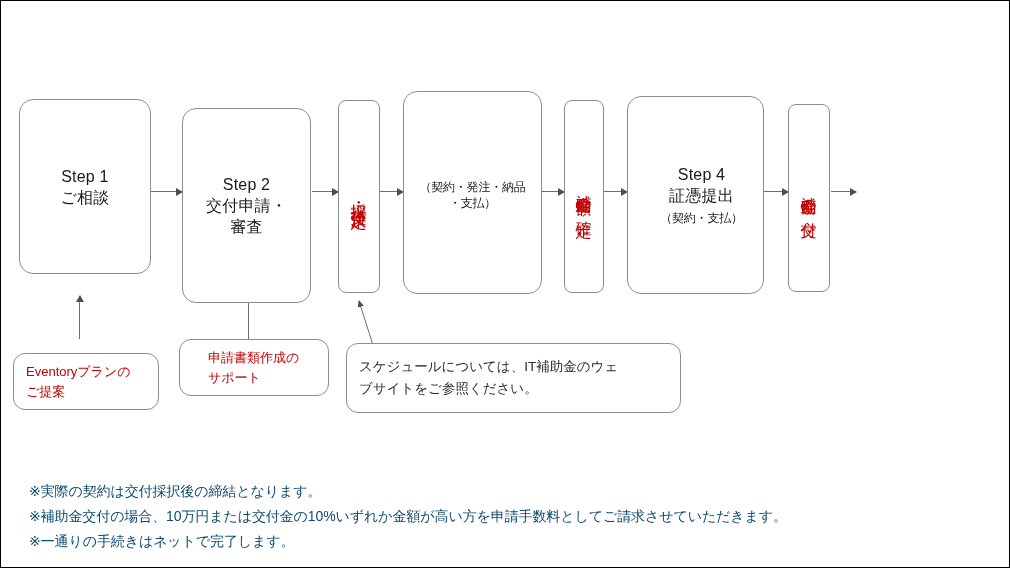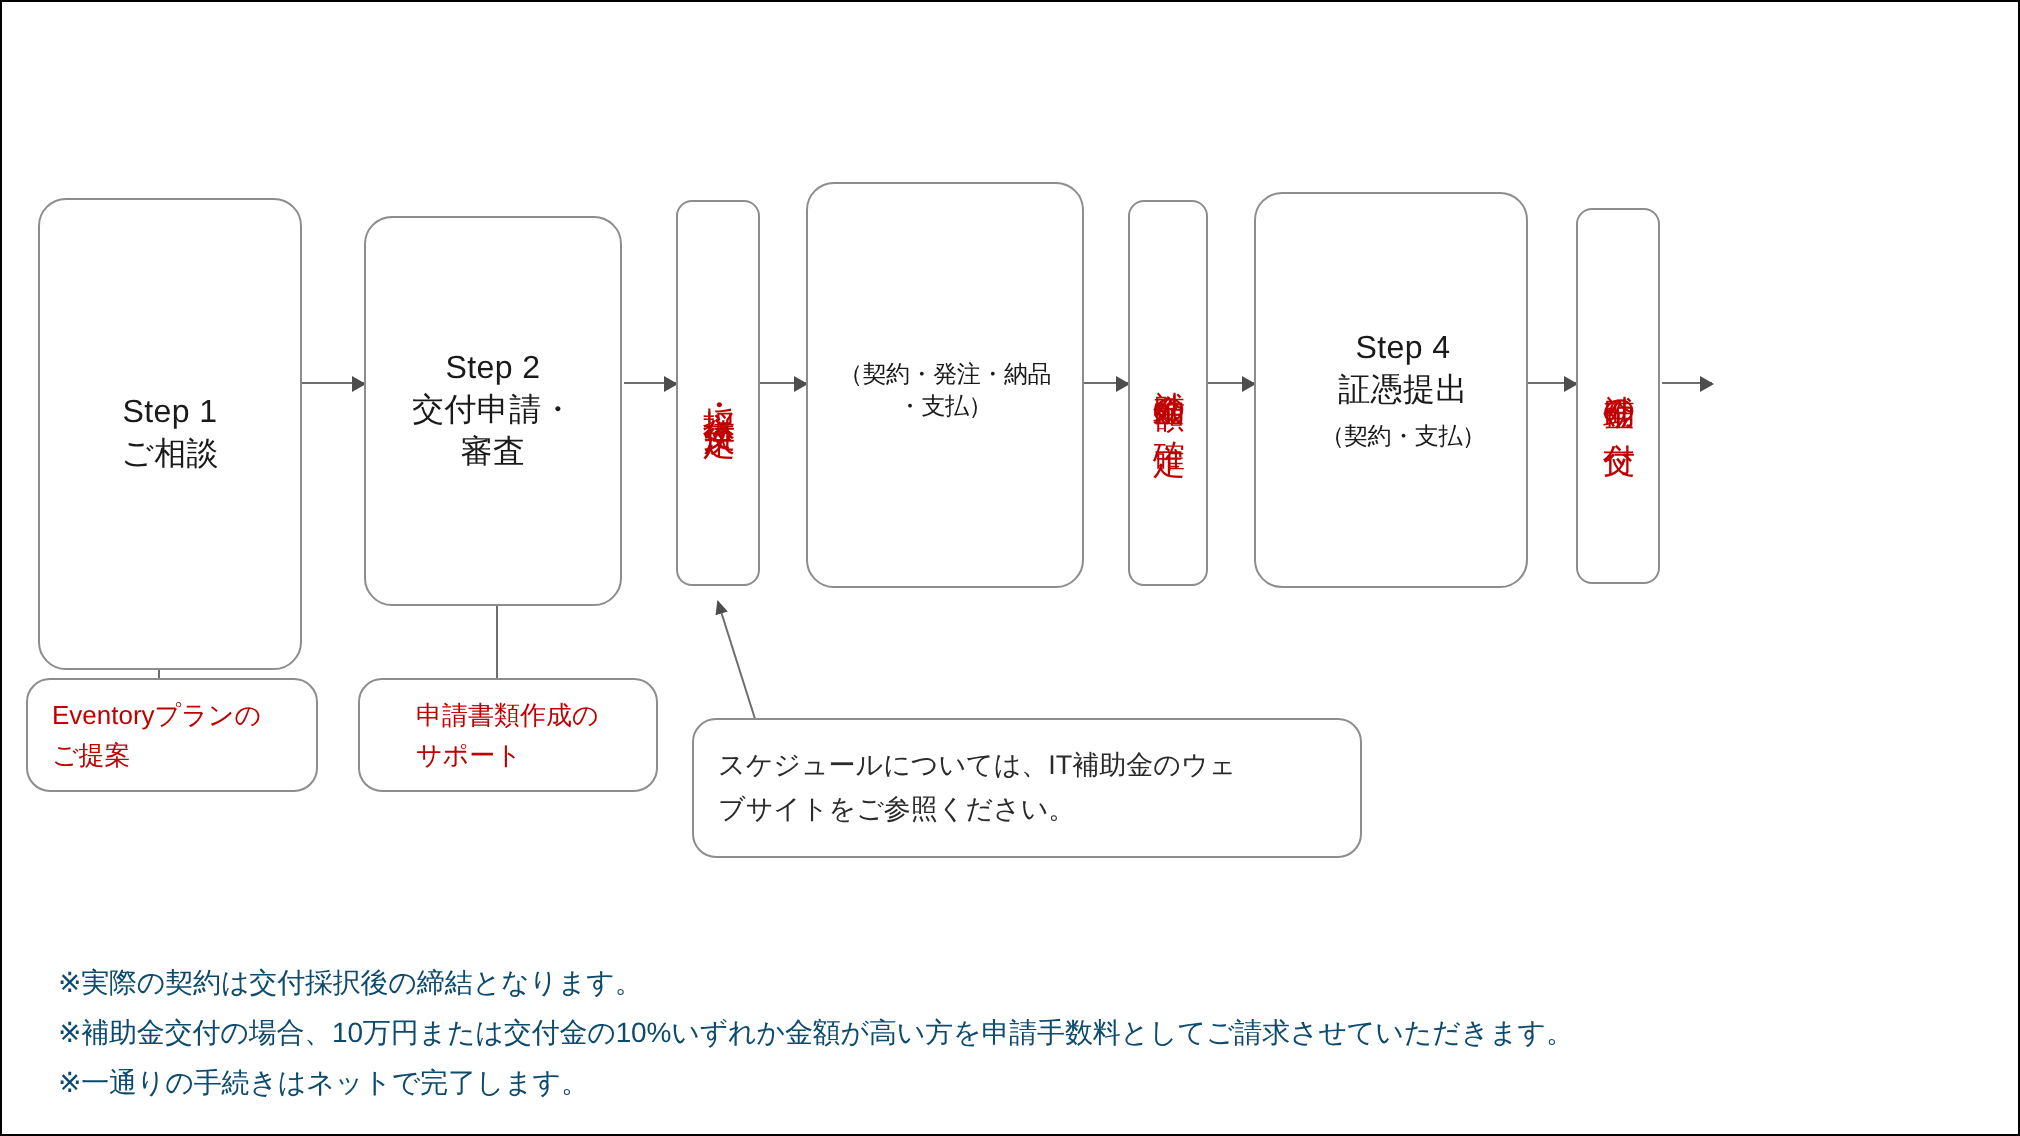--- a/index.html
+++ b/index.html
@@ -159,21 +159,21 @@
 
   <svg class="diag-svg" viewBox="0 0 1010 568">
     <defs>
       <marker id="arrowhead" markerWidth="7" markerHeight="7" refX="6" refY="3.2" orient="auto" markerUnits="userSpaceOnUse">
         <path d="M0,0 L7,3.2 L0,6.4 z" fill="#4d4d4d"></path>
       </marker>
     </defs>
     <line x1="377" y1="360" x2="358" y2="300" stroke="#6e6e6e" stroke-width="1" marker-end="url(#arrowhead)"></line>
   </svg>
 
-  <div class="step-box" style="left:18px; top:98px; width:132px; height:236px;">
+  <div class="step-box" style="left:18px; top:98px; width:132px; height:175px;">
     <div class="step-title">Step 1
 ご相談</div>
   </div>
 
   <div class="step-box" style="left:181px; top:107px; width:129px; height:195px;">
     <div class="step-title">Step 2
 交付申請・
 審査</div>
   </div>
 
@@ -194,31 +194,31 @@
     <div class="step-title">Step 4
 証憑提出</div>
     <div class="step-sub">（契約・支払）</div>
   </div>
 
   <div class="vbox" style="left:787px; top:103px; width:42px; height:188px;">
     <div class="vbox-text">補助金の交付</div>
   </div>
 
 
-  <div class="callout callout-red" style="left:12px; top:338px; width:146px; height:57px;">
+  <div class="callout callout-red" style="left:12px; top:352px; width:146px; height:57px;">
     <div class="callout-text">Eventoryプランの
 ご提案</div>
   </div>
 
   <div class="callout callout-red" style="left:178px; top:338px; width:150px; height:57px;padding-left:28px;">
     <div class="callout-text">申請書類作成の
 サポート</div>
   </div>
 
-  <div class="callout callout-dark" style="left:345px; top:358px; width:335px; height:70px;">
+  <div class="callout callout-dark" style="left:345px; top:342px; width:335px; height:70px;">
     <div class="callout-text">スケジュールについては、IT補助金のウェ
 ブサイトをご参照ください。</div>
   </div>
 
   <div id="footnotes">
     <div class="footnote">※実際の契約は交付採択後の締結となります。</div>
     <div class="footnote">※補助金交付の場合、10万円または交付金の10%いずれか金額が高い方を申請手数料としてご請求させていただきます。</div>
     <div class="footnote">※一通りの手続きはネットで完了します。</div>
   </div>
 

